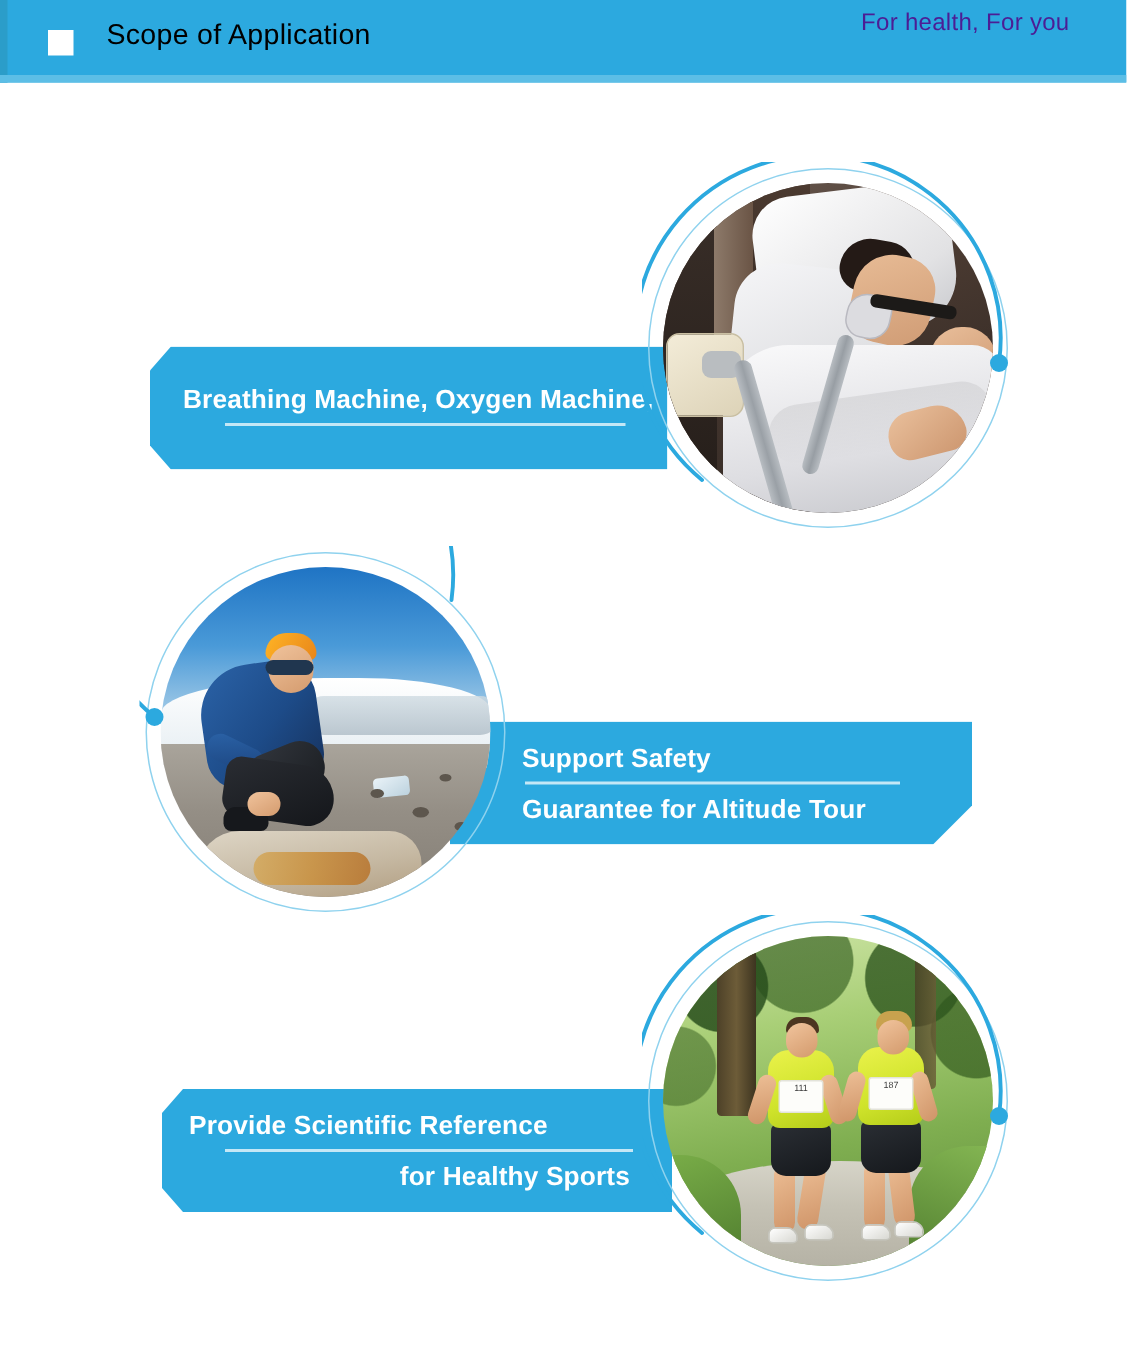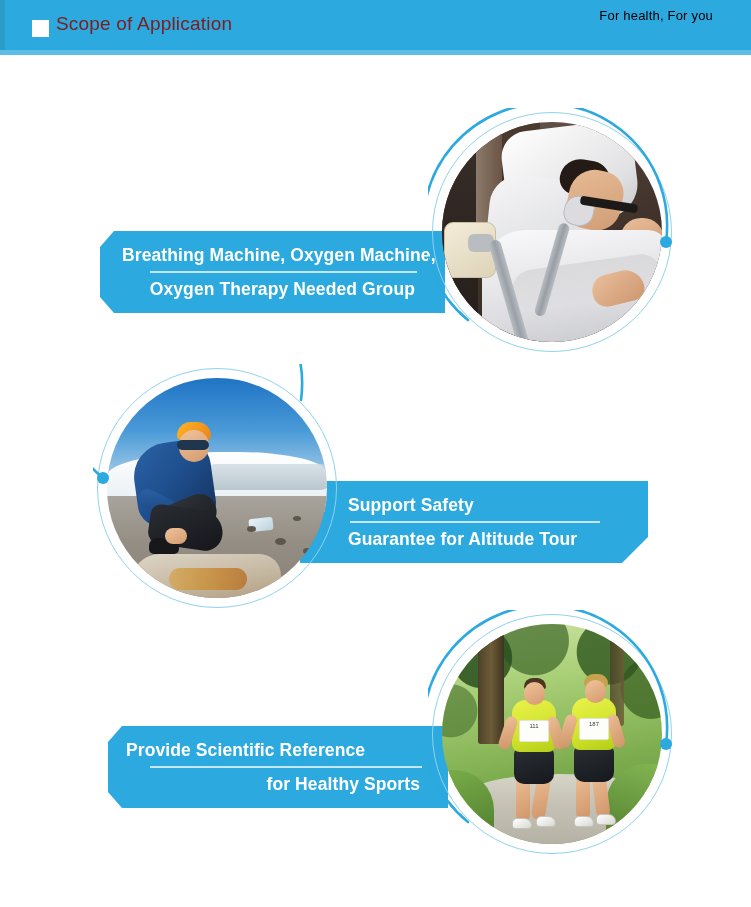--- a/index.html
+++ b/index.html
@@ -40,45 +40,45 @@
     background: #5CBEE6;
   }
   .header-bullet {
     position: absolute;
     left: 32px; top: 20px;
     width: 17px; height: 17px;
     background: #ffffff;
   }
   .header-title {
     position: absolute;
-    left: 56px; top: 13px;
+    left: 71px; top: 13px;
     font-size: 19px;
-    color: #7f1d1d;
+    color: #000000;
     letter-spacing: 0.2px;
     white-space: nowrap;
   }
   .brand {
     position: absolute;
     right: 38px; top: 5px;
     width: 180px;
     text-align: right;
   }
   .brand-name {
     font-size: 25px;
     font-weight: bold;
     color: #ffffff;
     line-height: 26px;
     letter-spacing: 0.3px;
     padding-bottom: 1px;
     border-bottom: 1.5px solid #ffffff;
     display: inline-block;
   }
   .brand-tagline {
-    font-size: 13px;
-    color: #000000;
+    font-size: 16px;
+    color: #4c1d95;
     line-height: 17px;
     margin-top: 2px;
     letter-spacing: 0.2px;
   }
 
   
   .section { position: absolute; left: 0; width: 751px; }
   #section-1 { top: 108px;  height: 250px; }
   #section-2 { top: 368px;  height: 238px; }
   #section-3 { top: 608px;  height: 252px; }
@@ -487,21 +487,20 @@
     </div>
     <div class="header-underline"></div>
   </div>
 
   <div class="section" id="section-1">
 
     <div class="banner" id="banner-1">
       <div class="banner-inner">
         <div class="banner-line l1">Breathing Machine, Oxygen Machine,</div>
         <div class="banner-rule"></div>
-        <div class="banner-line l2">Oxygen Therapy Needed Group</div>
       </div>
     </div>
 
     <div class="photo-wrap">
       <div class="photo-clip">
         <div class="photo-inner">
           <div class="ph1-bg"></div>
           <div class="ph1-wall"></div>
           <div class="ph1-darkpanel"></div>
           <div class="ph1-headboard"></div>

